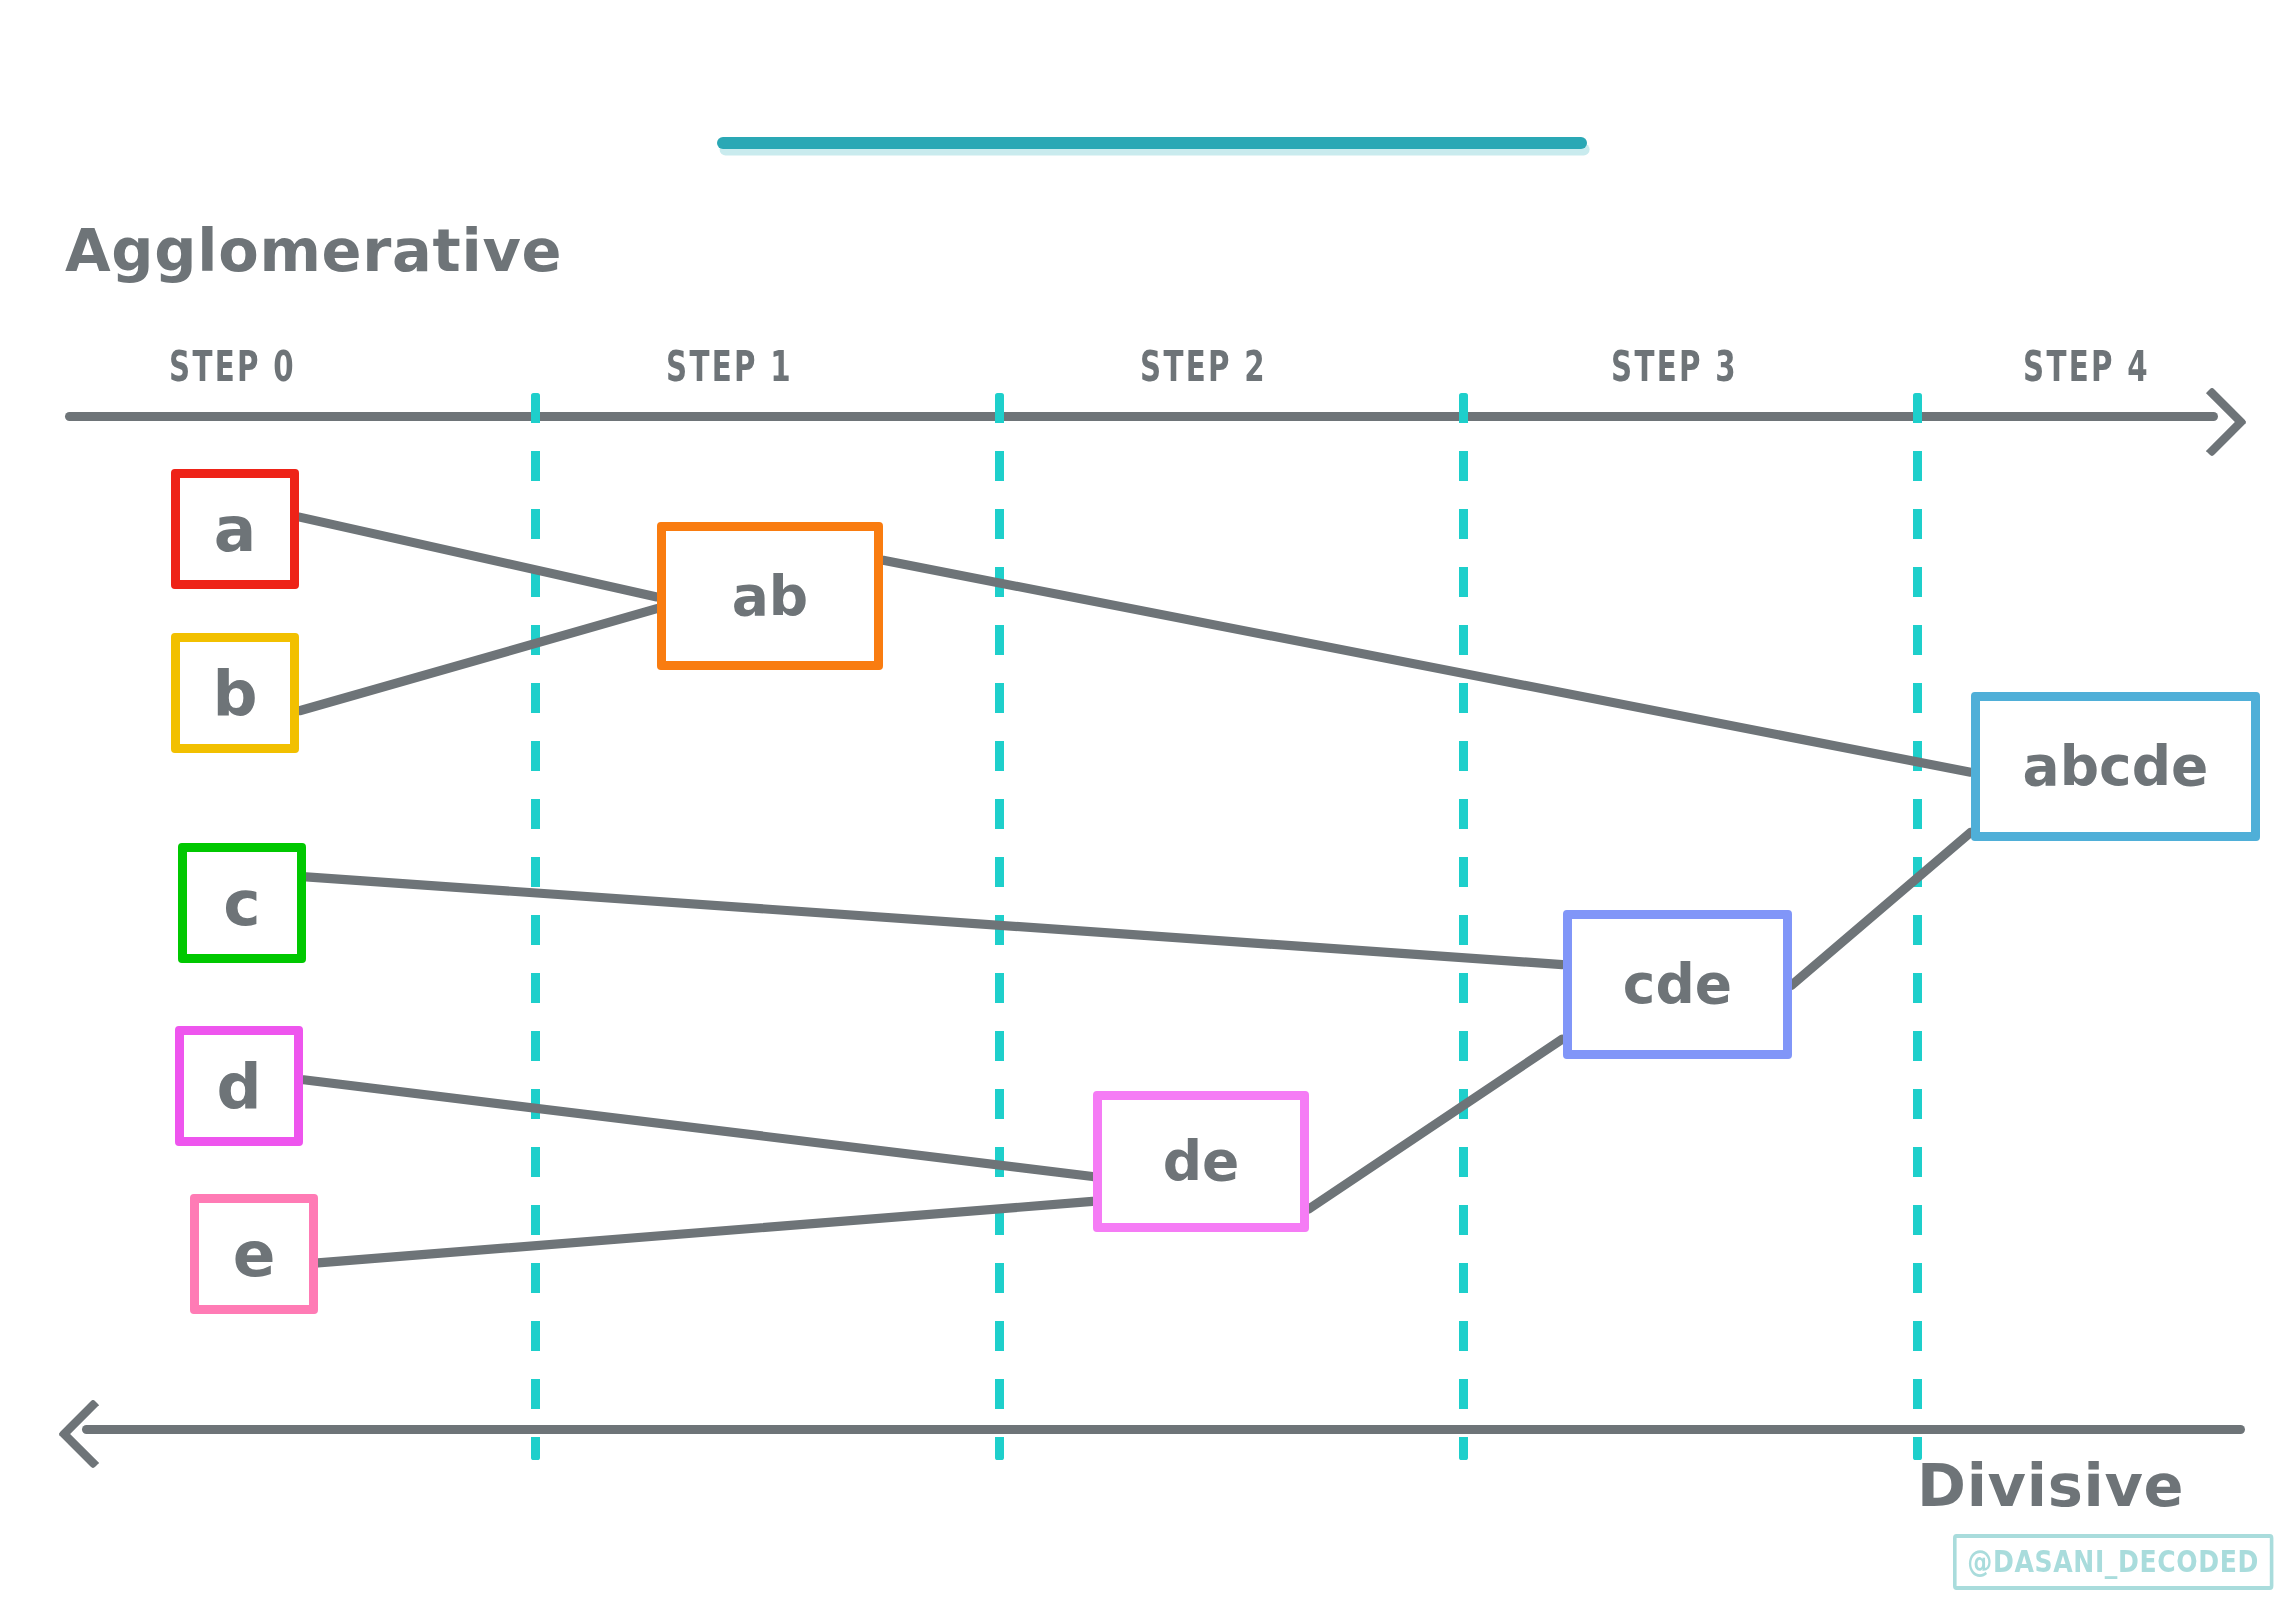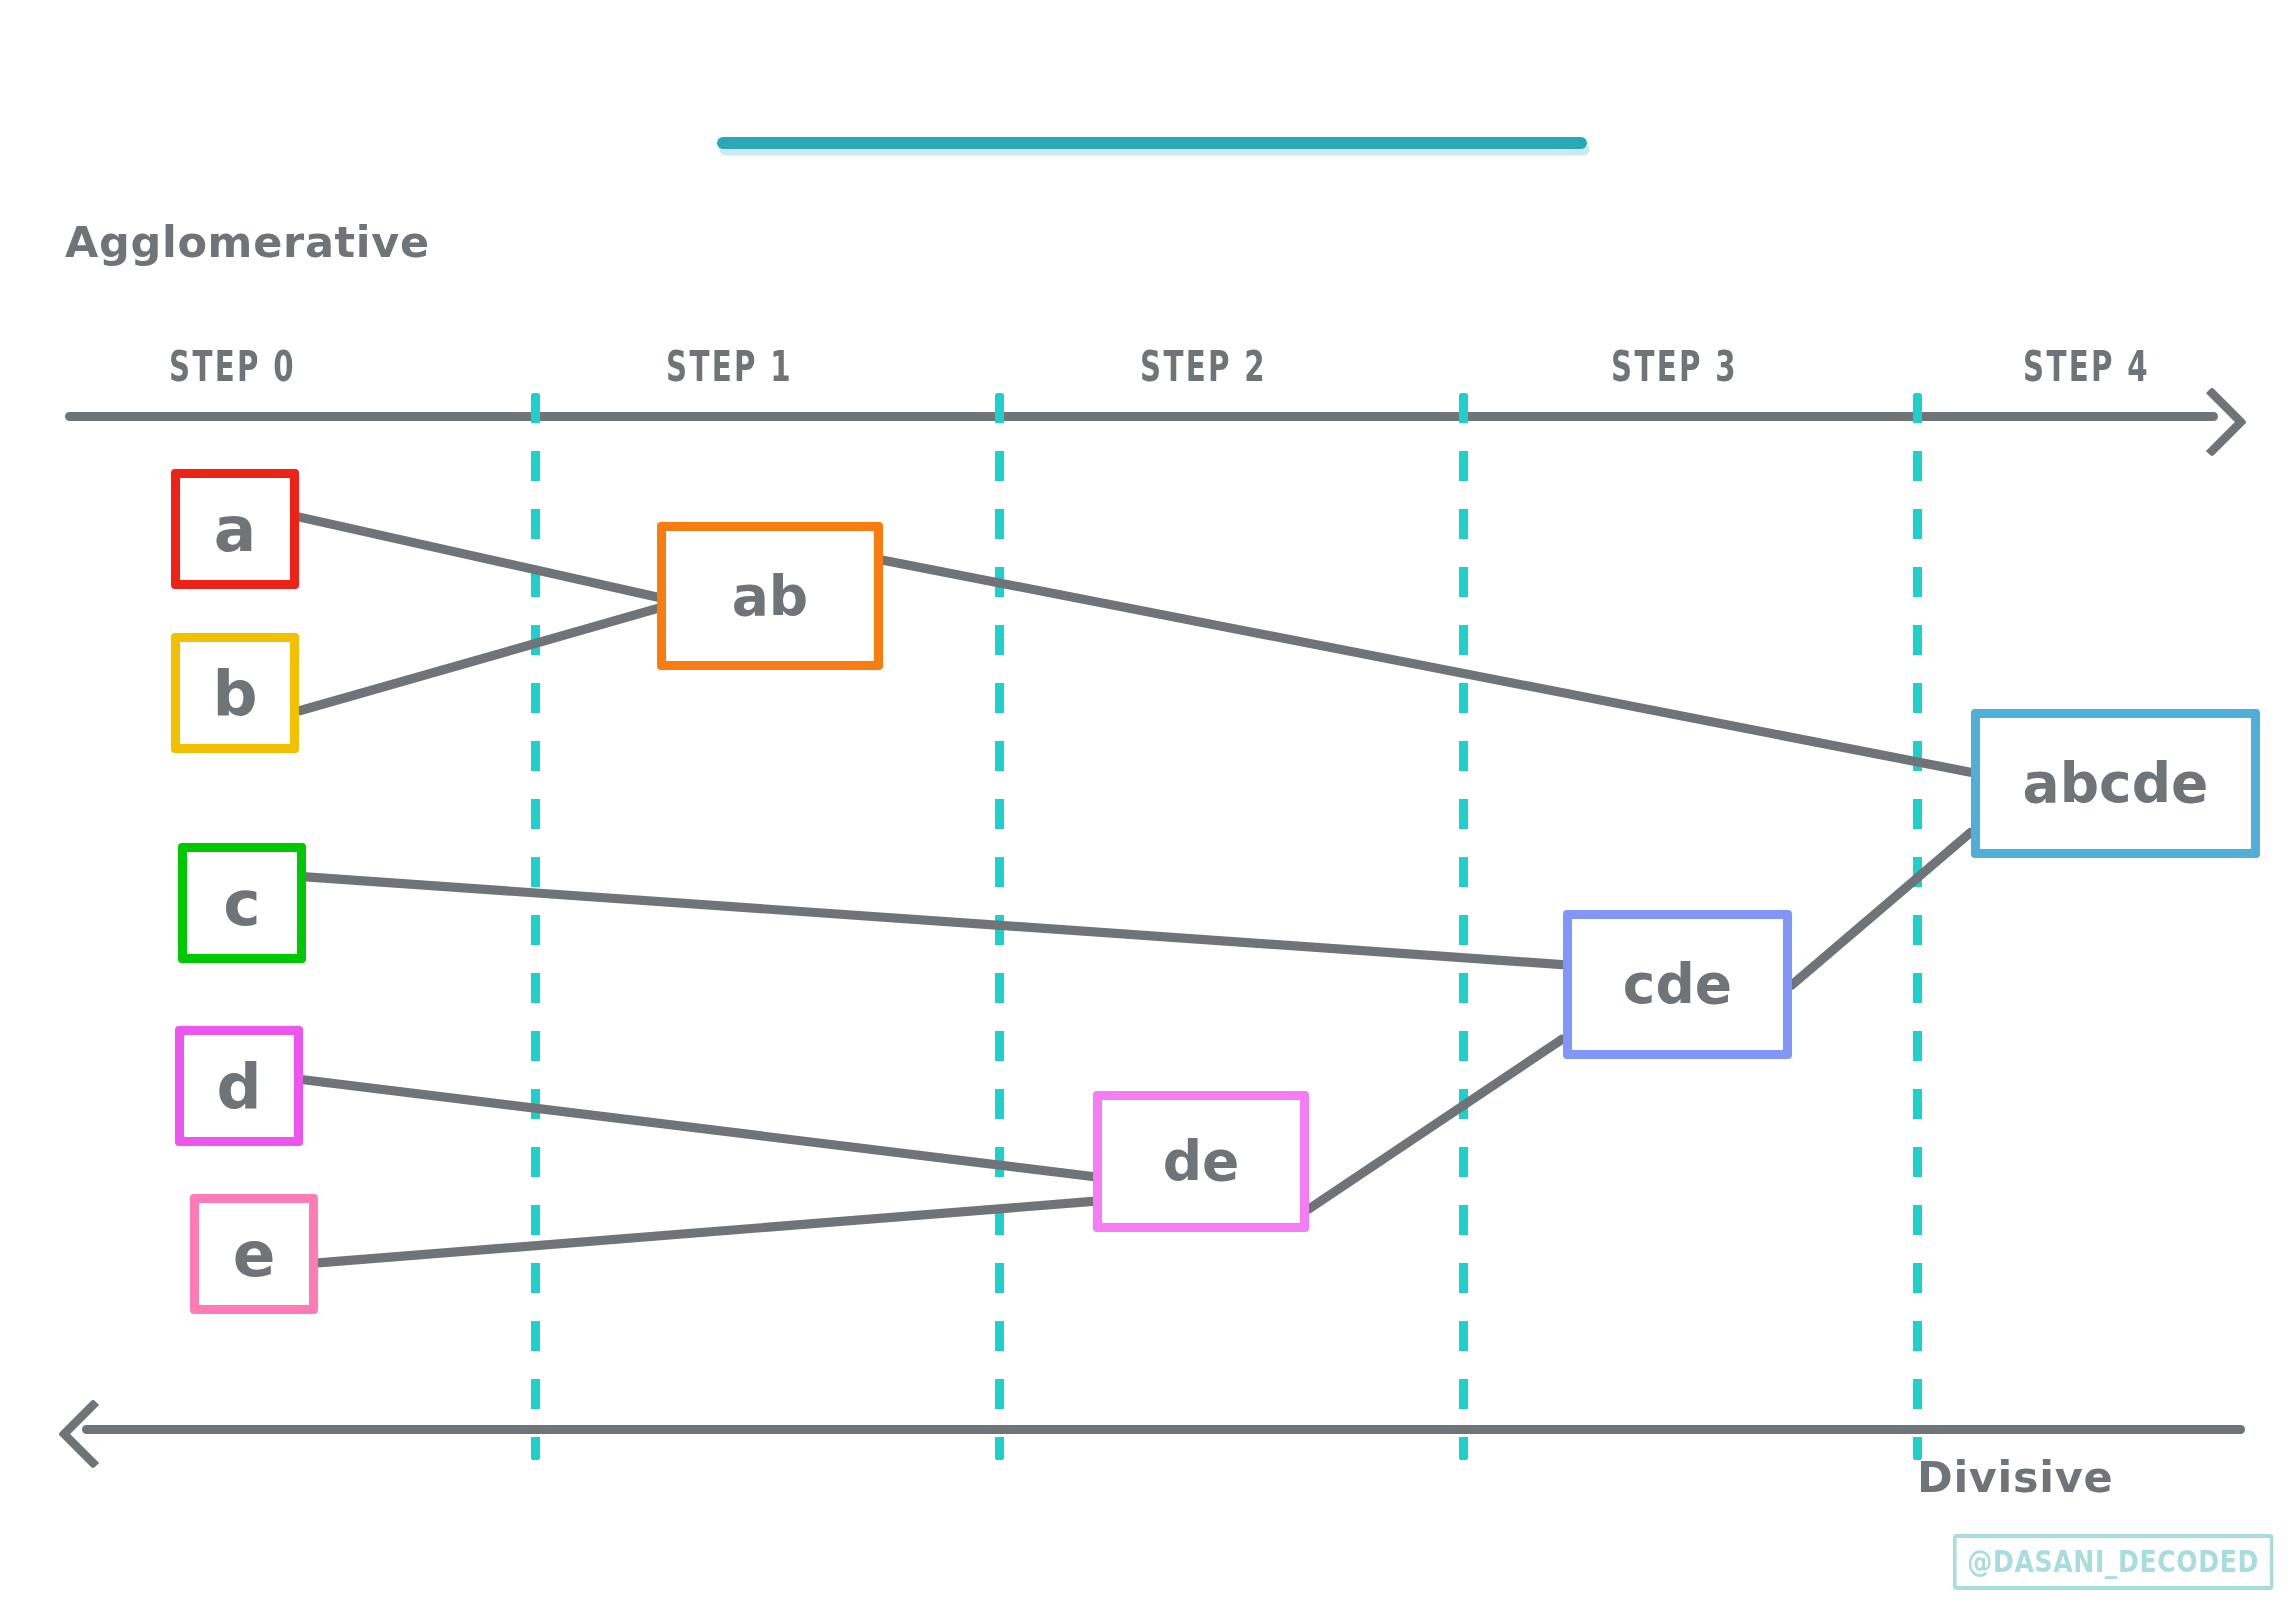--- a/index.html
+++ b/index.html
@@ -48,21 +48,21 @@
     height: 12.4px;
     background: #2aa8b5;
     border-radius: 7.2px;
     box-shadow: 2.6px 6.5px 0 rgba(120,205,213,0.40);
   }
 
   
   .side-label {
     position: absolute;
     font-family: "DejaVu Sans", sans-serif;
-    font-size: 43px;
+    font-size: 59px;
     font-weight: 600;
     color: #6e7478;
     letter-spacing: 0.7px;
     white-space: nowrap;
     line-height: 1;
   }
   #agglomerative-label { left: 65px; top: 221px; }
   #divisive-label      { left: 1917px; top: 1440px; margin-top: 16px; }
 
   
@@ -237,21 +237,21 @@
       </div>
       <div class="node-box merge-box" style="left: 657px; top: 522px; width: 226px; height: 148px; border-color: rgb(249, 124, 16);">
         <span>ab</span>
       </div>
       <div class="node-box merge-box" style="left: 1093px; top: 1091px; width: 216px; height: 141px; border-color: rgb(245, 124, 245);">
         <span>de</span>
       </div>
       <div class="node-box merge-box" style="left: 1563px; top: 910px; width: 229px; height: 149px; border-color: rgb(129, 150, 248);">
         <span>cde</span>
       </div>
-      <div class="node-box merge-box" style="left: 1971px; top: 709px; width: 289px; height: 149px; border-color: rgb(79, 175, 216);">
+      <div class="node-box merge-box" style="left: 1971px; top: 692px; width: 289px; height: 149px; border-color: rgb(79, 175, 216);">
         <span>abcde</span>
       </div>
     </div>
 
   <div id="watermark">@DASANI_DECODED</div>
 
 </div>
 
 
 </body></html>

